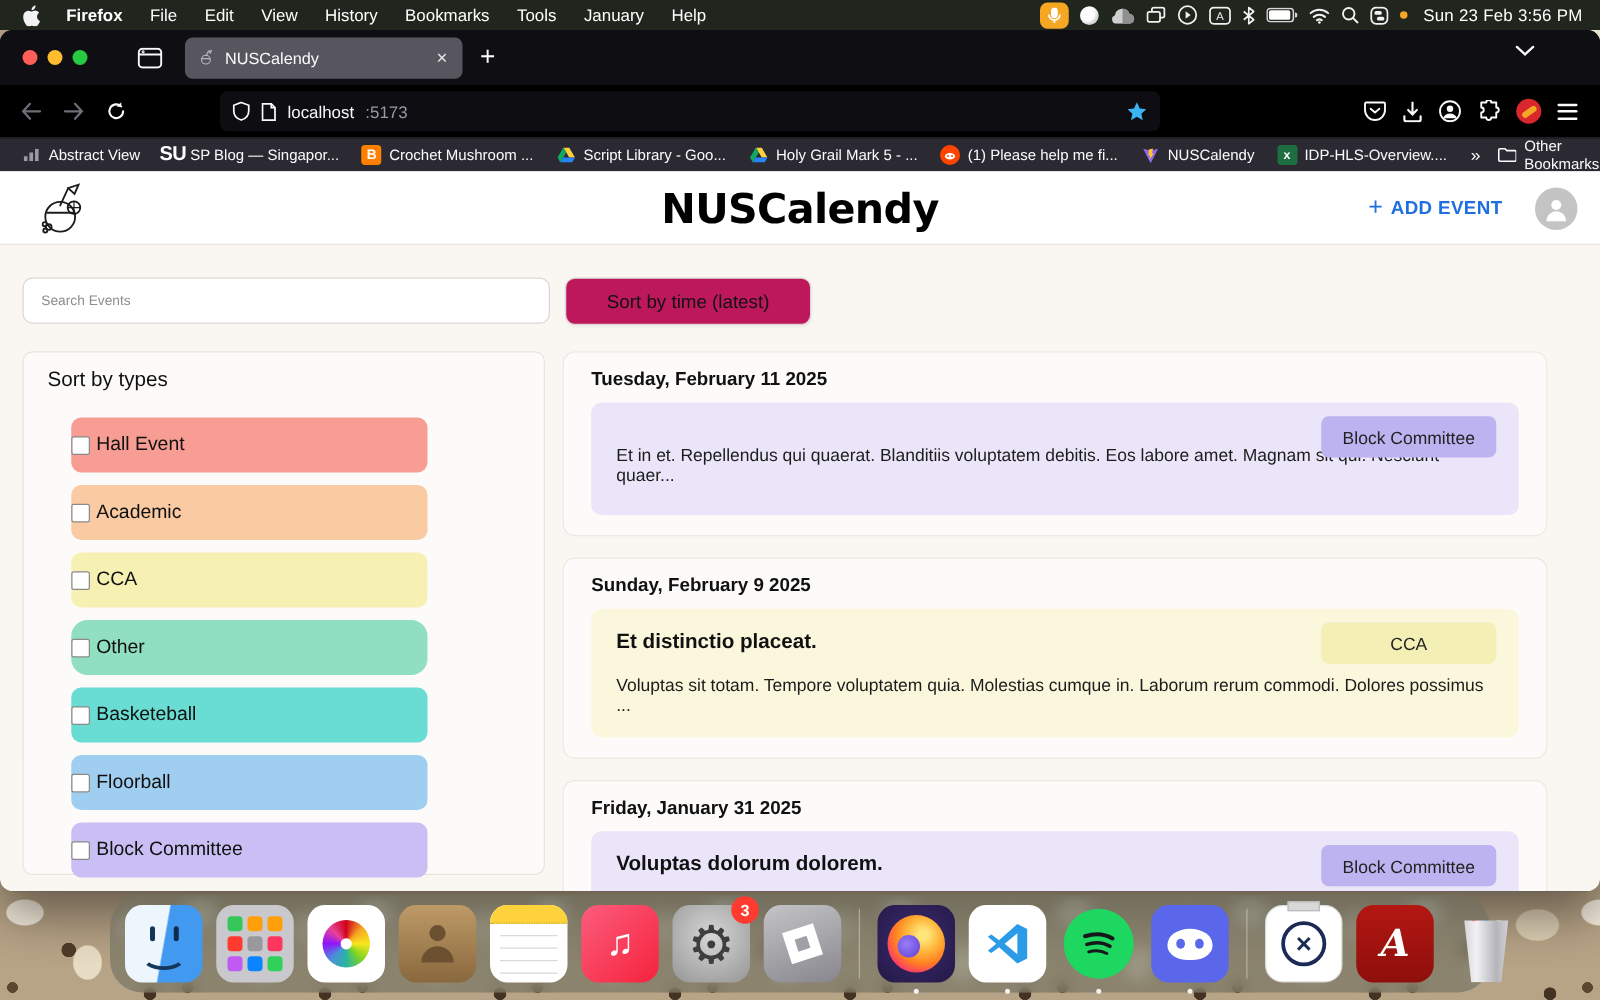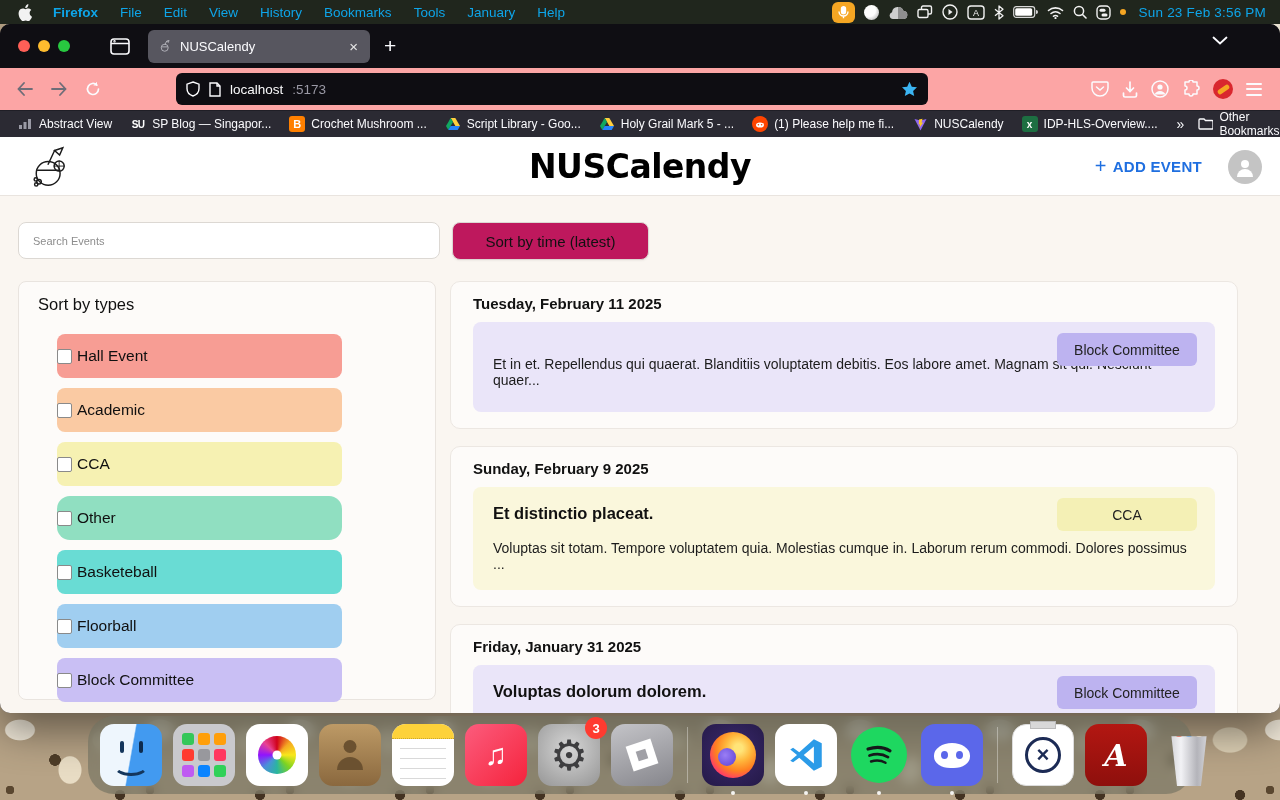--- a/index.html
+++ b/index.html
@@ -12,21 +12,21 @@
       radial-gradient(ellipse 24px 16px at 45px 110px, #efe5d0 0 55%, transparent 60%),
       radial-gradient(ellipse 30px 22px at 110px 40px, #dccfb4 0 55%, transparent 60%),
       radial-gradient(ellipse 18px 14px at 95px 120px, #f0e6d2 0 55%, transparent 60%),
       radial-gradient(circle 8px at 55px 60px, #4e3d28 0 70%, transparent 75%),
       radial-gradient(circle 6px at 10px 90px, #5a4730 0 70%, transparent 75%),
       radial-gradient(circle 7px at 120px 95px, #443322 0 70%, transparent 75%);
     background-size:140px 140px;
     position:relative;
   }
   
-  .menubar{position:absolute;top:0;left:0;width:1280px;height:24px;background:#20261d;display:flex;align-items:center;color:#0ea5e9;font-size:13.5px;z-index:50;}
+  .menubar{position:absolute;top:0;left:0;width:1280px;height:24px;background:#20261d;display:flex;align-items:center;color:#ffffff;font-size:13.5px;z-index:50;}
   .menubar .left{display:flex;align-items:center;gap:0;}
   .menu-item{padding:0 11px;height:24px;display:flex;align-items:center;}
   .menu-item.app{font-weight:bold;}
   .apple{padding:0 10px 0 18px;display:flex;align-items:center;}
   .menubar .right{margin-left:auto;display:flex;align-items:center;gap:9px;padding-right:14px;}
   .st-ic{display:flex;align-items:center;justify-content:center;height:24px;}
   .mic-badge{width:23px;height:21px;background:#f5a623;border-radius:6px;display:flex;align-items:center;justify-content:center;}
   .moon{width:15px;height:15px;border-radius:50%;background:radial-gradient(circle at 35% 35%, #fdfdfd 0 45%, #9a9a9a 100%);}
   .clock{font-size:13.5px;letter-spacing:.2px;margin-left:4px;}
   .cc-dot{width:6px;height:6px;border-radius:50%;background:#f5a623;}
@@ -37,36 +37,36 @@
   .traffic{display:flex;gap:8px;padding:0 14px 0 18px;}
   .tl{width:12px;height:12px;border-radius:50%;}
   .tl.red{background:#ff5f57;} .tl.yellow{background:#febc2e;} .tl.green{background:#28c840;}
   .ffview{margin:0 18px 0 26px;}
   .tab{width:222px;height:33px;background:#57565f;border-radius:6px;display:flex;align-items:center;padding:0 10px;color:#fbfbfe;font-size:13px;gap:8px;}
   .tab .title{flex:1;white-space:nowrap;overflow:hidden;}
   .tab .close{font-size:15px;color:#e6e6e6;padding:0 2px;}
   .newtab{color:#fbfbfe;font-size:21px;font-weight:300;margin-left:14px;}
   .tab-chevron{position:absolute;right:52px;top:12px;}
   
-  .navbar{height:42px;background:#fca5a5;display:flex;align-items:center;padding:0 10px;gap:4px;}
+  .navbar{height:42px;background:#000000;display:flex;align-items:center;padding:0 10px;gap:4px;}
   .nav-btn{width:30px;height:28px;display:flex;align-items:center;justify-content:center;border-radius:4px;}
   .urlbar{width:752px;height:32px;background:#0e0d12;border-radius:6px;margin-left:64px;display:flex;align-items:center;padding:0 10px;gap:9px;color:#f9f9fa;font-size:13.5px;}
   .urlbar .host{color:#f9f9fa;} .urlbar .port{color:#9a99a5;}
   .urlbar .spacer{flex:1;}
   .nav-right{margin-left:auto;display:flex;align-items:center;gap:13px;padding-right:8px;}
   .ext-red{width:20px;height:20px;border-radius:50%;background:#d9272e;position:relative;overflow:hidden;}
   .ext-red::after{content:"";position:absolute;left:4px;top:8px;width:13px;height:5px;background:#f5a623;border-radius:3px;transform:rotate(-35deg);}
   .hamburger{display:flex;flex-direction:column;gap:3.5px;}
   .hamburger span{width:16px;height:2px;background:#fbfbfe;border-radius:1px;}
   
   .bookmarksbar{height:27px;background:#2b2a33;display:flex;align-items:center;color:#fbfbfe;font-size:12px;padding:0 8px;border-top:1px solid #1f1e26;}
   .bm{display:flex;align-items:center;gap:6px;padding:0 9px;height:22px;border-radius:4px;white-space:nowrap;}
   .bm-ic{width:16px;height:16px;display:flex;align-items:center;justify-content:center;border-radius:3px;font-size:10px;font-weight:bold;flex:none;}
   .bm-ic.grey{color:#9a9aa5;}
-  .bm-ic.su{color:#fff;font-size:10px;font-weight:800;letter-spacing:-0.5px;}
+  .bm-ic.su{color:#fff;font-size:16px;font-weight:800;letter-spacing:-0.5px;}
   .bm-ic.blogger{background:#ff8000;color:#fff;font-size:11px;}
   .bm-ic.reddit{background:#ff4500;border-radius:50%;color:#fff;font-size:9px;}
   .bm-ic.excel{background:#1d6f42;color:#fff;font-size:10px;}
   .bm-overflow{margin-left:auto;font-size:14px;color:#fbfbfe;padding:0 10px;}
   .bm-other{display:flex;align-items:center;gap:6px;padding:0 12px 0 4px;}
   
   .page{height:576px;background:#faf6f1;position:relative;overflow:hidden;}
   .site-header{height:59px;background:#fff;border-bottom:1px solid #e9e4df;position:relative;display:flex;align-items:center;}
   .logo{position:absolute;left:28px;top:7px;}
   .brand{position:absolute;left:0;right:0;text-align:center;font-family:"DejaVu Sans", sans-serif;font-size:33px;font-weight:800;letter-spacing:-0.5px;color:#000;}

